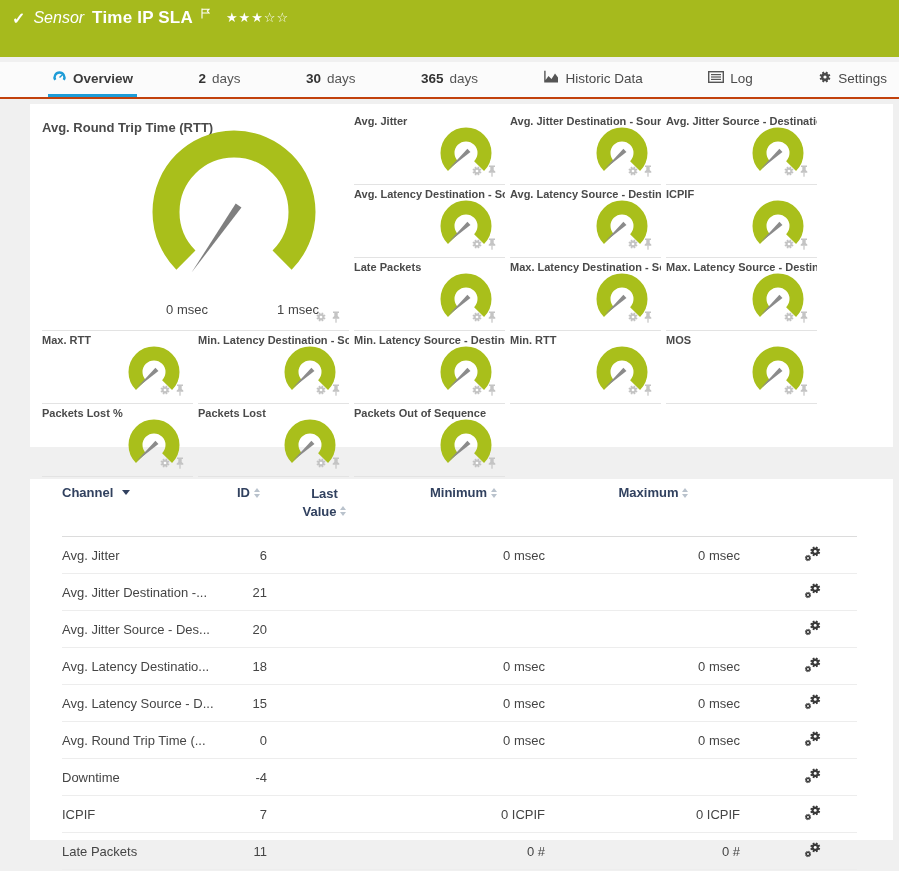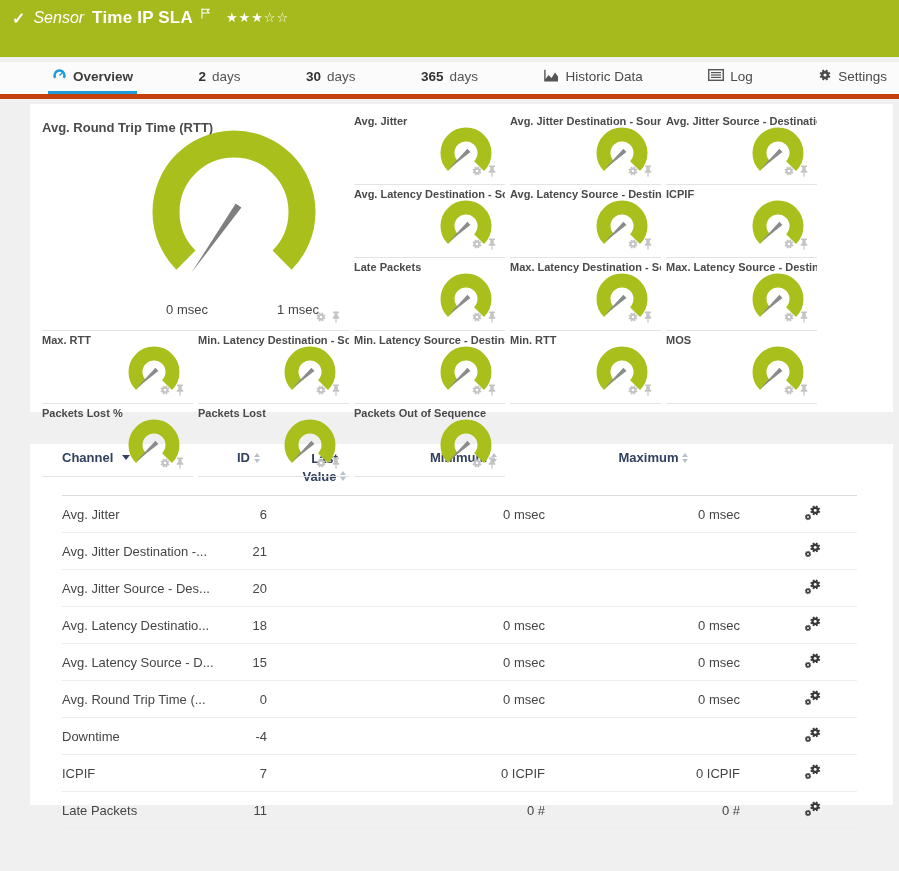--- a/index.html
+++ b/index.html
@@ -11,51 +11,51 @@
   .green-row1 { display: flex; align-items: center; gap: 8px; }
   .check-glyph { font-size: 16px; font-weight: bold; }
   .sensor-type { font-style: italic; font-size: 16px; }
   .sensor-title { font-size: 17px; font-weight: bold; letter-spacing: .2px; }
   .flag-wrap { margin-top: -8px; }
   .stars { font-size: 13px; letter-spacing: 1px; margin-left: 8px; margin-top: -2px; }
   .status-ok { font-size: 11px; font-weight: bold; margin: 4px 0 0 43px; }
 
   
   .tab-strip { margin-top: 5px; background: #fbfbfb; height: 37px;
-    border-bottom: 5px solid #c2410c; display: flex; align-items: stretch;
+    border-bottom: 2px solid #c2410c; display: flex; align-items: stretch;
     justify-content: space-between; padding: 0 8px 0 48px; }
   .tab { display: flex; align-items: center; gap: 6px; font-size: 13.5px; color: #4a4a4a;
     border-bottom: 3px solid transparent; padding: 0 4px; cursor: pointer; }
   .tab.active { border-bottom-color: #1e9cd7; font-weight: bold; color: #3c3c3c; }
   .tab .num { font-weight: bold; color: #333; }
   .tab .unit { color: #555; }
 
   
   .panel { background: #fff; margin-left: 30px; width: 863px; }
-  .gauge-panel { height: 308px; margin-top: 5px; }
+  .gauge-panel { height: 343px; margin-top: 5px; }
   .table-panel { height: 361px; margin-top: 32px; }
 
   
   .gauge-grid { display: grid; grid-template-columns: repeat(5, 151px);
     column-gap: 5px; grid-auto-rows: 73px; padding: 8px 0 0 12px; }
   .cell { position: relative; border-bottom: 1px solid #e3e3e3; }
   .cell-big { grid-column: 1 / span 2; grid-row: 1 / span 3; }
   .cell-label { font-size: 11px; font-weight: bold; color: #4a4a4a; position: absolute;
     top: 3px; left: 0; right: 0; white-space: nowrap; overflow: hidden; }
   .cell-big .cell-label { font-size: 13px; top: 8px; }
   .gauge-small-svg { position: absolute; right: 12px; top: 14px; width: 54px; height: 52px; }
   .cell-icons { position: absolute; right: 8px; bottom: 3px; display: flex; gap: 4px; align-items: flex-end; }
   #big-gauge-svg { position: absolute; left: 86px; top: 18px; width: 212px; height: 168px; }
   .scale-label { position: absolute; top: 190px; width: 80px; text-align: center;
     font-size: 13px; color: #454545; }
   .scale-min { left: 105px; } .scale-max { left: 216px; }
 
   
   table { border-collapse: collapse; margin: 26px 0 0 32px; table-layout: fixed; width: 795px; }
-  thead th { font-size: 13px; font-weight: bold; color: #31415f; padding: 6px 0 10px 0;
+  thead th { font-size: 13px; font-weight: bold; color: #31415f; padding: 6px 0 16px 0;
     vertical-align: top; cursor: pointer; }
   thead tr { border-bottom: 1px solid #dcdcdc; }
   tbody tr { border-bottom: 1px solid #ededed; }
   td { font-size: 13px; color: #454545; padding: 8px 0; height: 33px; }
   .col-channel { text-align: left; }
   .col-id { text-align: right; padding-right: 10px; }
   .col-last { text-align: center; }
   .col-min, .col-max { text-align: right; padding-right: 12px; }
   .col-gears { text-align: right; padding-right: 35px; }
   th.col-id, th.col-min, th.col-max { padding-right: 0; }

